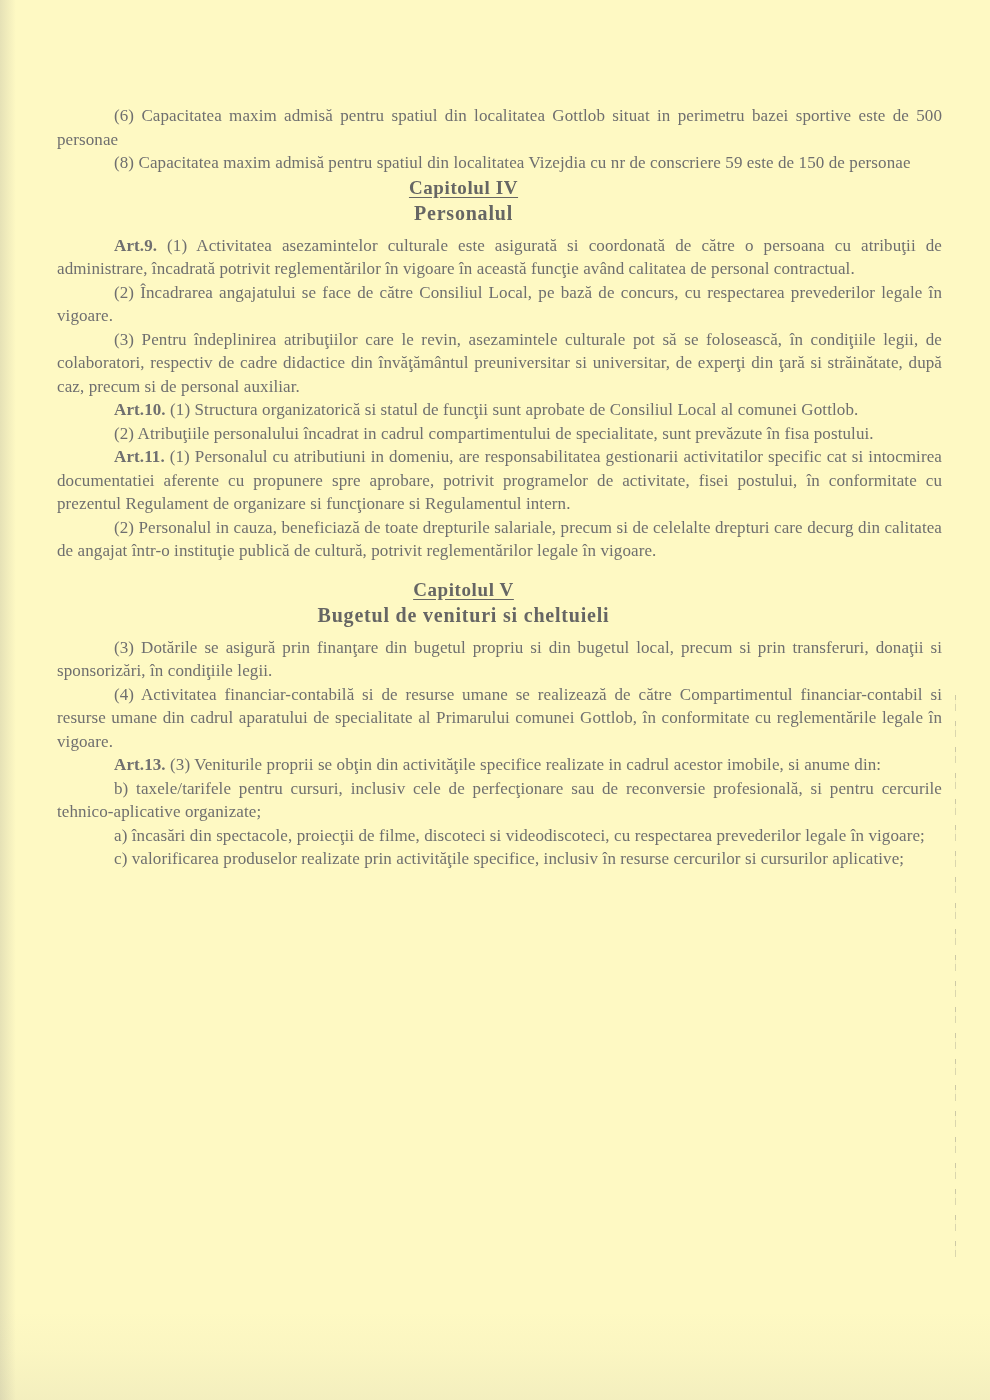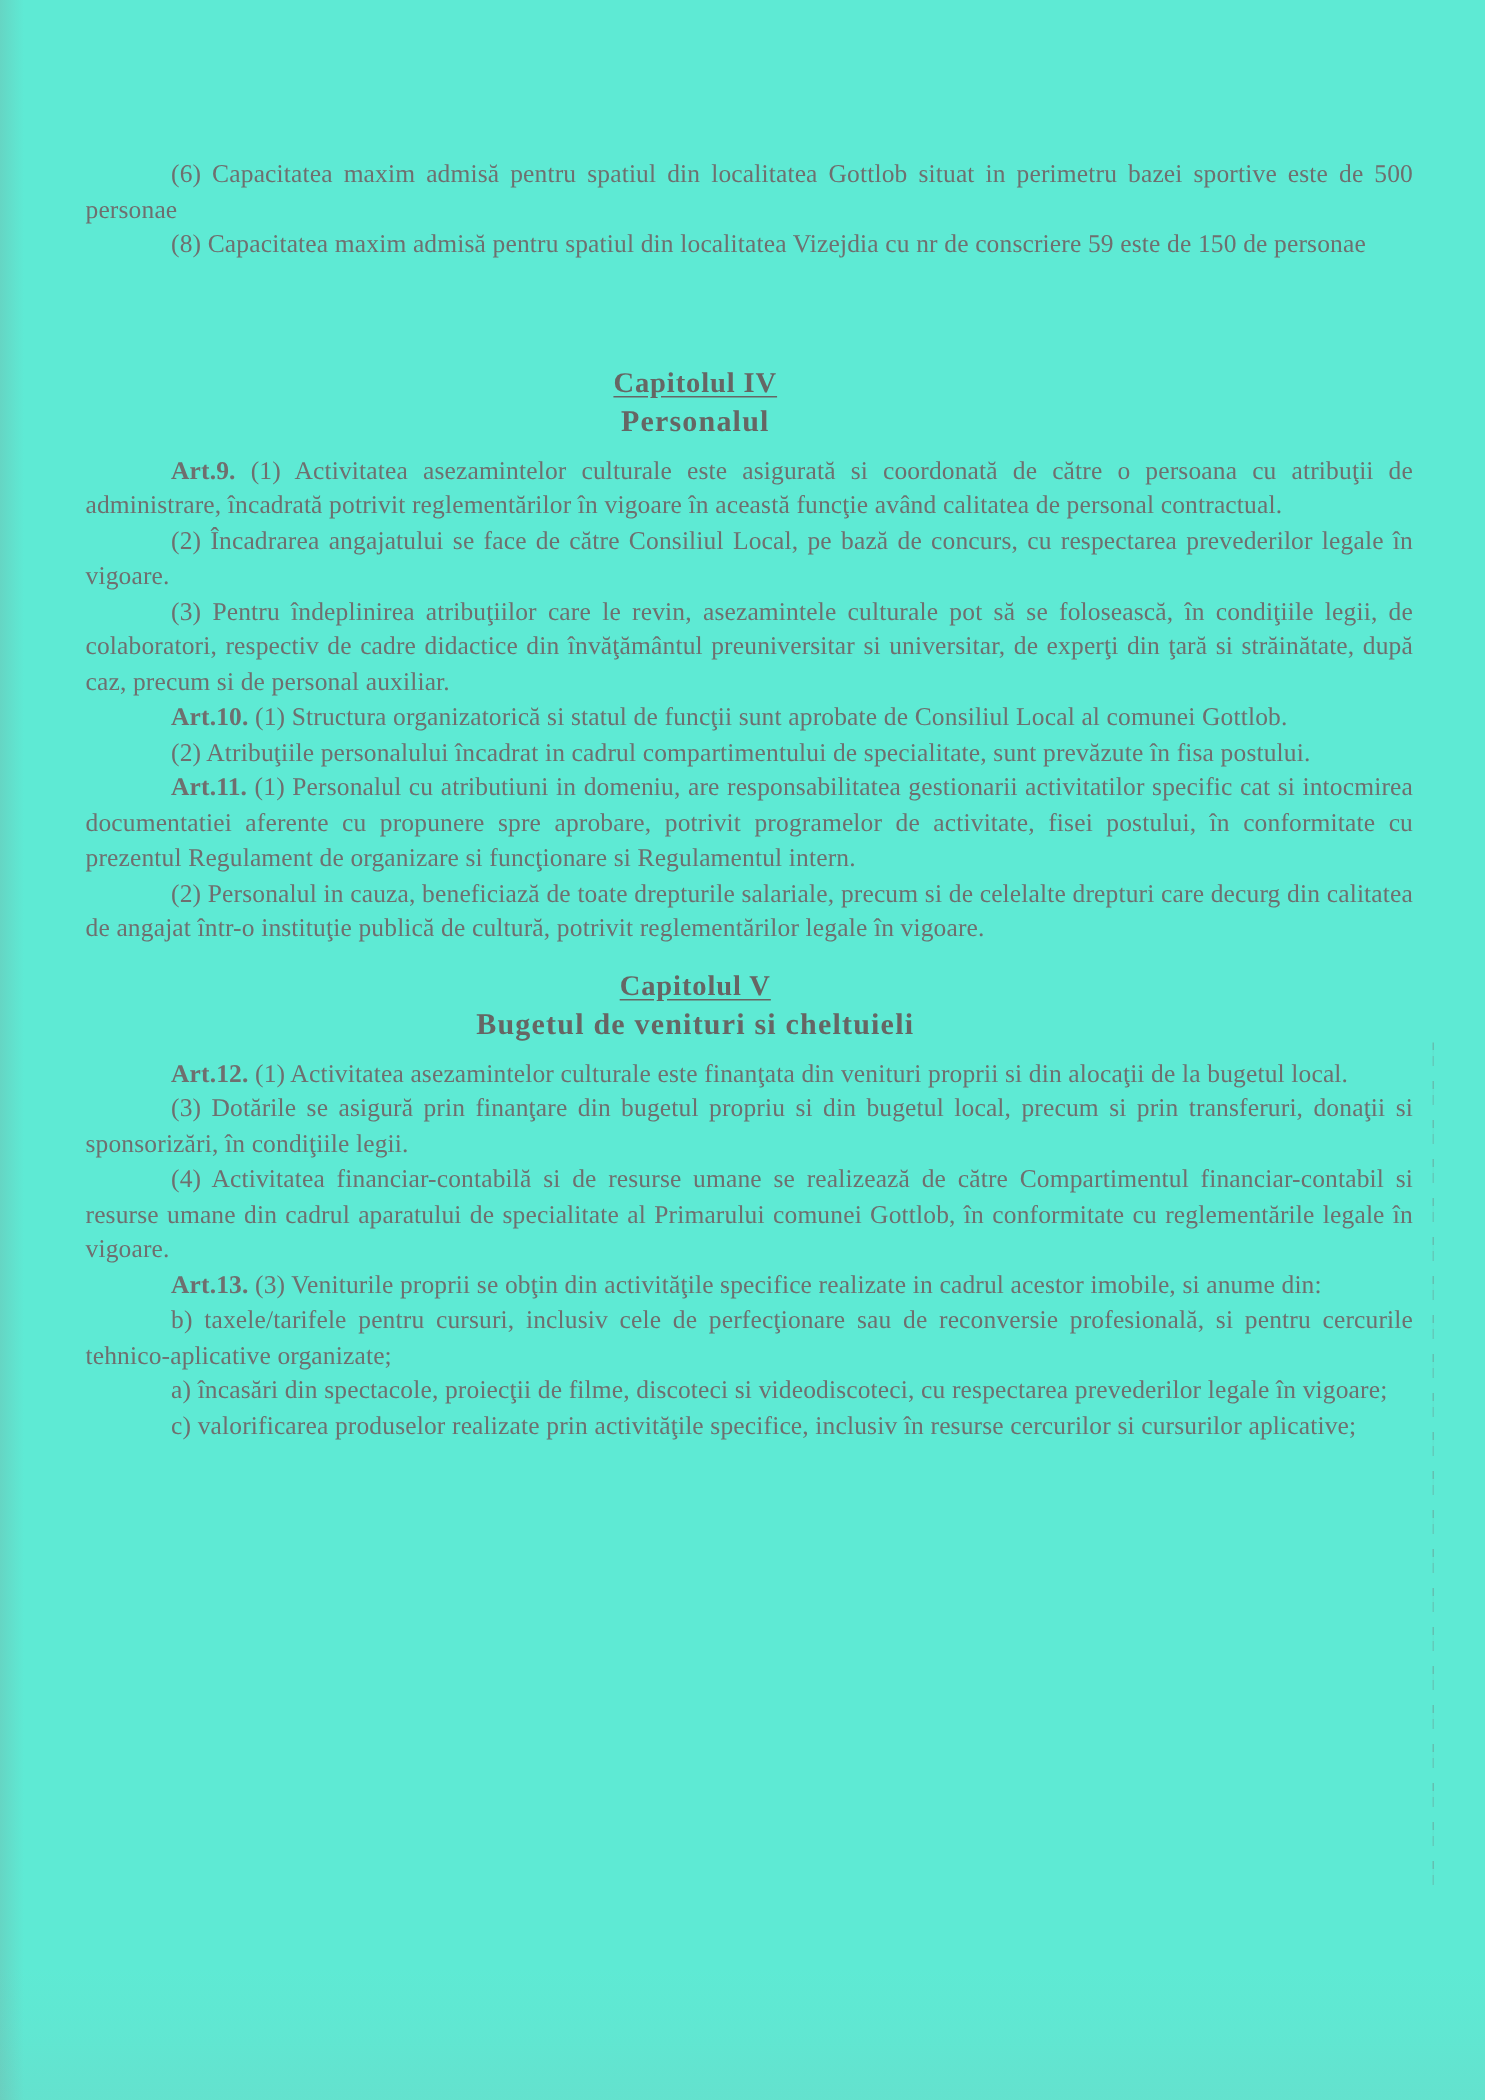--- a/index.html
+++ b/index.html
@@ -4,21 +4,21 @@
 <style>
   html, body {
     margin: 0;
     padding: 0;
     background: #ffffff;
   }
   .page {
     position: relative;
     width: 990px;
     height: 1400px;
-    background: #5eead4;
+    background: #fef9c3;
     overflow: hidden;
     font-family: "Liberation Serif", serif;
   }
   .edge-left {
     position: absolute;
     left: 0; top: 0; bottom: 0;
     width: 16px;
     background: linear-gradient(90deg, rgba(130,130,130,0.20), rgba(130,130,130,0));
     pointer-events: none;
   }
@@ -61,21 +61,21 @@
     letter-spacing: 0.1px;
   }
   .b { font-weight: bold; }
   .chapter {
     text-align: center;
     transform: translateX(-36px);
     font-weight: bold;
     color: #666664;
     margin-bottom: 8px;
   }
-  .chapter.first  { margin-top: 68px; }
+  .chapter.first  { }
   .chapter.second { margin-top: 14px; }
   .chapter-title {
     font-size: 19px;
     line-height: 26px;
     letter-spacing: 0.6px;
     text-decoration: underline;
     text-underline-offset: 3px;
   }
   .chapter-sub {
     font-size: 20px;
@@ -110,21 +110,20 @@
       <p class="para"><span class="b"></span><span>(2) Atribuţiile personalului încadrat in cadrul compartimentului de specialitate, sunt prevăzute în fisa postului.</span></p>
       <p class="para"><span class="b">Art.11.</span><span> (1) Personalul cu atributiuni in domeniu, are responsabilitatea gestionarii activitatilor specific cat si intocmirea documentatiei aferente cu propunere spre aprobare, potrivit programelor de activitate, fisei postului, în conformitate cu prezentul Regulament de organizare si funcţionare si Regulamentul intern.</span></p>
       <p class="para"><span class="b"></span><span>(2) Personalul in cauza, beneficiază de toate drepturile salariale, precum si de celelalte drepturi care decurg din calitatea de angajat într-o instituţie publică de cultură, potrivit reglementărilor legale în vigoare.</span></p>
     </section>
 
     <section>
       <div class="chapter second">
         <div class="chapter-title">Capitolul V</div>
         <div class="chapter-sub">Bugetul de venituri si cheltuieli</div>
       </div>
-      <p class="para"><span class="b">Art.12.</span><span> (1) Activitatea asezamintelor culturale este finanţata din venituri proprii si din alocaţii de la bugetul local.</span></p>
       <p class="para"><span class="b"></span><span>(3) Dotările se asigură prin finanţare din bugetul propriu si din bugetul local, precum si prin transferuri, donaţii si sponsorizări, în condiţiile legii.</span></p>
       <p class="para"><span class="b"></span><span>(4) Activitatea financiar-contabilă si de resurse umane se realizează de către Compartimentul financiar-contabil si resurse umane din cadrul aparatului de specialitate al Primarului comunei Gottlob, în conformitate cu reglementările legale în vigoare.</span></p>
       <p class="para"><span class="b">Art.13.</span><span> (3) Veniturile proprii se obţin din activităţile specifice realizate in cadrul acestor imobile, si anume din:</span></p>
       <p class="para"><span class="b"></span><span>b) taxele/tarifele pentru cursuri, inclusiv cele de perfecţionare sau de reconversie profesională, si pentru cercurile tehnico-aplicative organizate;</span></p>
       <p class="para"><span class="b"></span><span>a) încasări din spectacole, proiecţii de filme, discoteci si videodiscoteci, cu respectarea prevederilor legale în vigoare;</span></p>
       <p class="para"><span class="b"></span><span>c) valorificarea produselor realizate prin activităţile specifice, inclusiv în resurse cercurilor si cursurilor aplicative;</span></p>
     </section>
 
   </div>
 </div>

